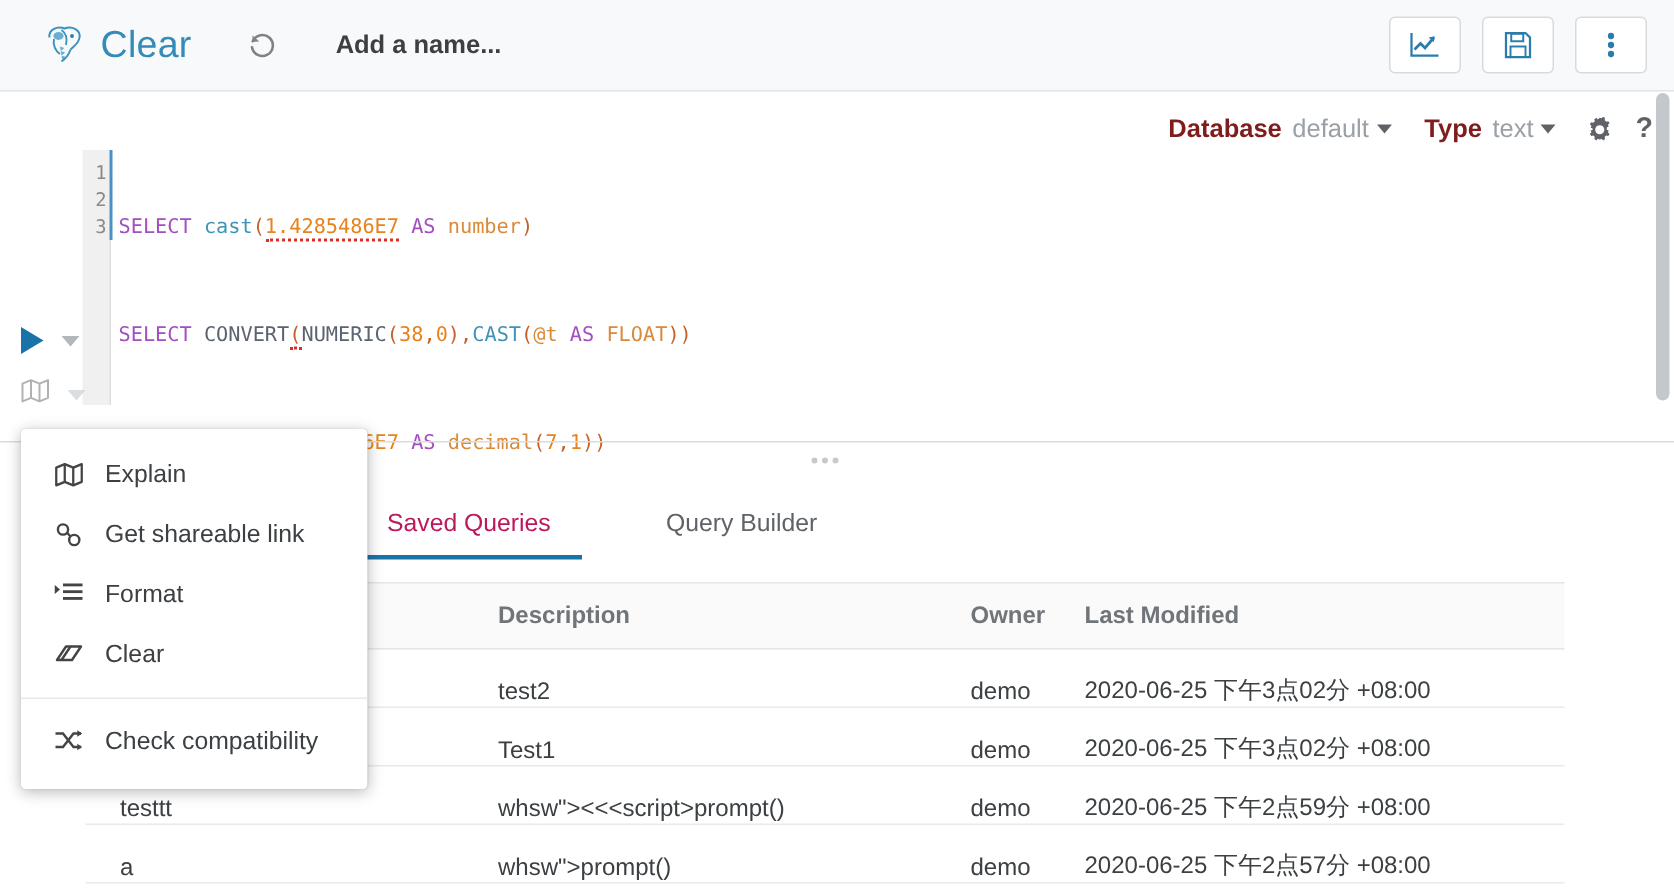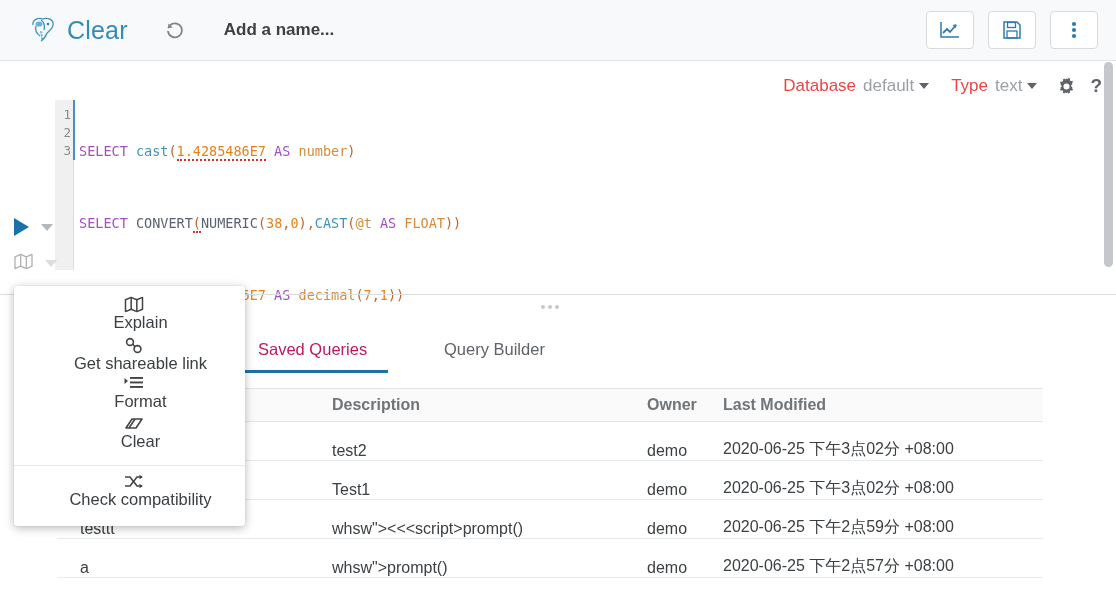--- a/index.html
+++ b/index.html
@@ -49,21 +49,21 @@
     background:#fff; display:flex; align-items:center; justify-content:center;
     cursor:pointer;
   }
 
   
   .optrow {
     position:absolute; right:14px; top:70px;
     display:flex; align-items:center; font-size:17px; color:#5f6368;
     height:32px;
   }
-  .opt-label { color:#ef4444; }
+  .opt-label { color:#7f1d1d;font-weight:bold; }
   .opt-value { color:#9aa0a6; margin-left:7px; }
   .caret {
     display:inline-block; width:0;height:0;
     border-left:5px solid transparent; border-right:5px solid transparent;
     border-top:6px solid #5f6368; margin-left:5px; vertical-align:2px;
   }
   .opt-gap { width:22px; }
   .gear-btn { margin-left:20px; cursor:pointer; display:flex; }
   .help-btn { margin-left:14px; cursor:pointer; font-size:19px; font-weight:bold; color:#5f6368; }
 
@@ -146,21 +146,21 @@
     padding-bottom:14px;
   }
   .tab.active { color:#be185d; }
   .tab-underline {
     position:absolute; height:3px; background:#1a73a8;
   }
 
   
   .tbl { position:absolute; left:57px; top:388px; width:986px; }
   .thead {
-    display:flex; height:34px; align-items:center;
+    display:flex; height:45px; align-items:center;
     background:#fafafa; border-top:1px solid #e4e6e8; border-bottom:1px solid #e4e6e8;
     font-size:16px; color:#70757a; font-weight:bold;
   }
   .trow {
     display:flex; height:39px; align-items:flex-end;
     border-bottom:1px solid #e8eaec;
     font-size:16px; color:#3c4043;
   }
   .c-name { width:275px; padding-left:23px; }
   .c-desc { width:315px; }
@@ -170,21 +170,21 @@
 
   
   .ctxmenu {
     position:absolute; left:14px; top:286px; width:231px;
     background:#fff; border-radius:3px;
     box-shadow:0 2px 10px rgba(0,0,0,.28), 0 0 1px rgba(0,0,0,.18);
     padding:10px 0 12px 0; z-index:50;
   }
   .ctxitem {
     display:flex; align-items:center; height:40px;
-    padding-left:22px; cursor:pointer; font-size:16.5px; color:#3c4043;flex-direction:column;
+    padding-left:22px; cursor:pointer; font-size:16.5px; color:#3c4043;
   }
   .ctx-ico {
     width:26px; display:flex; align-items:center; justify-content:flex-start;
     margin-right:8px;
   }
   .ctxsep { height:1px; background:#e6e8ea; margin:9px 0 8px 0; }
   .icon-stroke { stroke:#444; fill:none; stroke-width:1.6; }
 </style>
 </head>
 <body>

